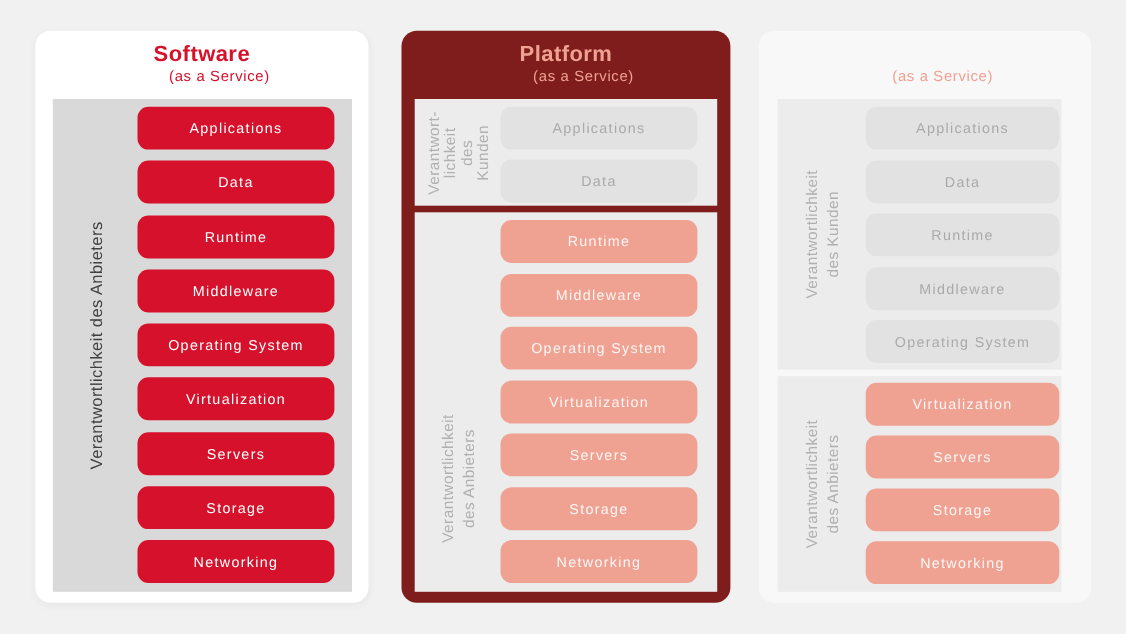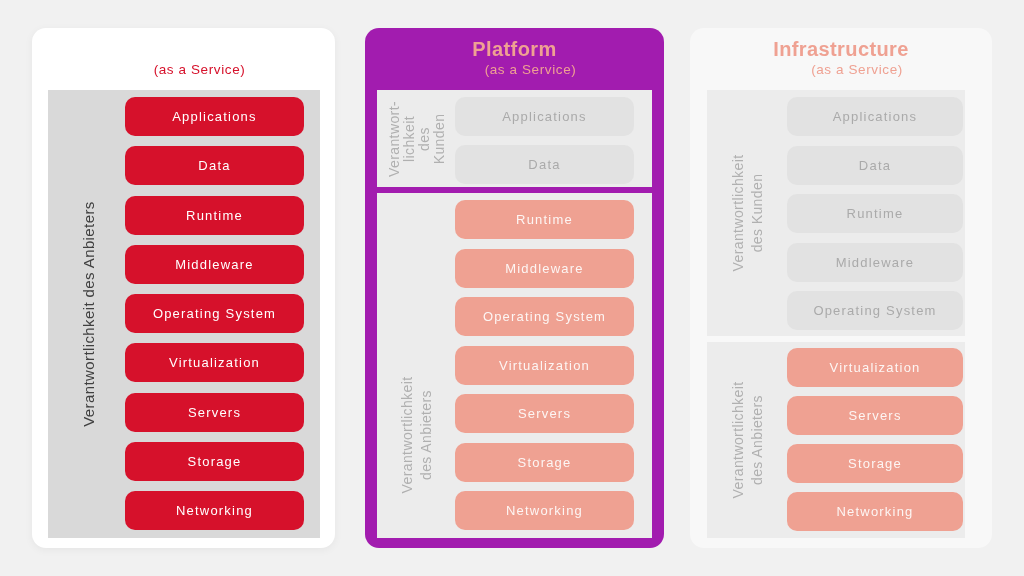--- a/index.html
+++ b/index.html
@@ -3,21 +3,21 @@
 <meta charset="utf-8">
 <style>
   html,body{margin:0;padding:0;}
   body{
     width:1024px;height:576px;position:relative;overflow:hidden;
     background:#f1f1f1;
     font-family:"Liberation Sans", sans-serif;
   }
   .card{position:absolute;top:28px;height:520px;border-radius:14px;}
   .card-1{left:32px;width:303px;background:#ffffff;box-shadow:0 2px 8px rgba(0,0,0,0.05);}
-  .card-2{left:365px;width:299px;background:#a21caf;text-decoration:underline;}
+  .card-2{left:365px;width:299px;background:#7f1d1d;text-decoration:underline;}
   .card-3{left:690px;width:302px;background:#f8f8f8;}
 
   .title{position:absolute;top:10px;left:0;right:0;text-align:center;
          font-size:20px;font-weight:700;letter-spacing:.4px;}
   .subtitle{position:absolute;top:34px;left:0;right:0;text-align:center;
          font-size:13.5px;letter-spacing:.6px;padding-left:32px;}
   .red-text{color:#d6112b;}
   .salmon-text{color:#efa192;}
 
   .panel{position:absolute;}
@@ -53,20 +53,21 @@
   .vlabel-gray{color:#b0b0b0;letter-spacing:.4px;}
   .v-c2-customer{left:40px;top:50%;font-size:14px;line-height:15px;}
   .v-c2-provider{left:40px;top:70%;font-size:14px;line-height:19px;}
   .v-c3-customer{left:41px;top:50%;font-size:14px;line-height:19px;}
   .v-c3-provider{left:41px;top:50%;font-size:14px;line-height:19px;}
 </style>
 </head>
 <body>
 
 <div class="card card-1">
+  <div class="title red-text">Software</div>
   <div class="subtitle red-text">(as a Service)</div>
 
   <div class="panel panel-gray-dark c1-provider">
     <div class="vlabel vlabel-dark">
       <div>Verantwortlichkeit des Anbieters</div>
     </div>
     <div class="stack c1-stack">
       <div class="chip chip-red">Applications</div>
       <div class="chip chip-red">Data</div>
       <div class="chip chip-red">Runtime</div>
@@ -108,21 +109,20 @@
       <div class="chip chip-salmon">Operating System</div>
       <div class="chip chip-salmon">Virtualization</div>
       <div class="chip chip-salmon">Servers</div>
       <div class="chip chip-salmon">Storage</div>
       <div class="chip chip-salmon">Networking</div>
     </div>
   </div>
 </div>
 
 <div class="card card-3">
-  <div class="title salmon-text">Infrastructure</div>
   <div class="subtitle salmon-text">(as a Service)</div>
 
   <div class="panel panel-gray-light c3-customer">
     <div class="vlabel vlabel-gray v-c3-customer">
       <div>Verantwortlichkeit</div>
       <div>des Kunden</div>
     </div>
     <div class="stack c3-stack">
       <div class="chip chip-gray">Applications</div>
       <div class="chip chip-gray">Data</div>

